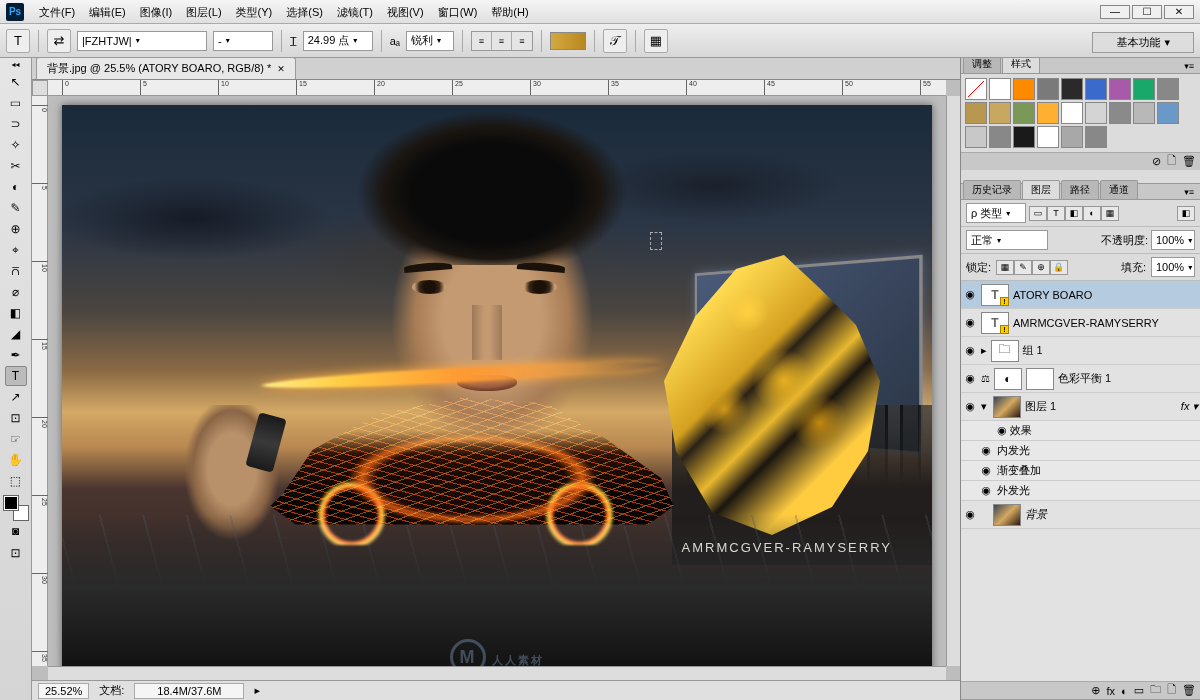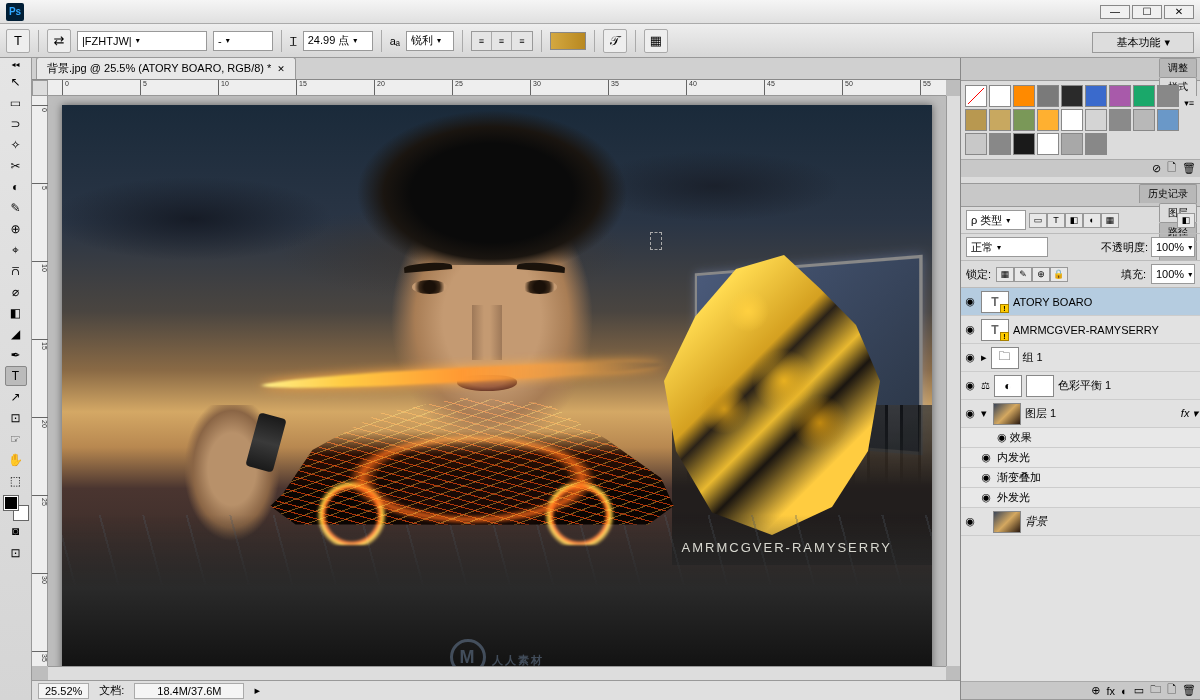--- a/index.html
+++ b/index.html
@@ -89,21 +89,21 @@
 .txt-atory { position:absolute; bottom:15px; right:40px; color:#c89a38; font-size:11px; letter-spacing:3px;}
 .watermark { position:absolute; bottom:20px; left:50%; transform:translateX(-50%); color:rgba(150,180,220,0.35); font-size:28px; font-weight:bold; letter-spacing:2px;text-align:center;}
 .wm-circle { display:inline-flex; width:36px; height:36px; border:3px solid rgba(150,180,220,0.35); border-radius:50%; align-items:center; justify-content:center; margin-right:6px; font-size:18px; vertical-align:middle;}
 .cursor-i { position:absolute; top:152px; left:618px; width:12px; height:18px; border:1px dashed #aaa; pointer-events:none;}
 .sb-h { position:absolute; bottom:0; left:16px; right:14px; height:14px; background:#ddd; border-top:1px solid #999; display:flex; align-items:center;}
 .sb-v { position:absolute; top:16px; right:0; width:14px; bottom:14px; background:#ddd; border-left:1px solid #999;}
 .status { height:20px; background:#e0e0e0; border-top:1px solid #999; display:flex; align-items:center; padding:0 6px; font-size:10px; gap:10px;text-align:center;}
 .status .box { border:1px solid #aaa; background:#f5f5f5; padding:1px 6px;}
 .panels { width:240px; background:#d5d5d5; display:flex; flex-direction:column; border-left:1px solid #888;}
 .panel { border-bottom:1px solid #999; background:#dcdcdc; display:flex; flex-direction:column;}
-.panel-tabs { height:23px; background:#c8c8c8; display:flex; align-items:flex-end; padding:0 2px; border-bottom:1px solid #999;flex-direction:column;}
+.panel-tabs { height:16px; background:#c8c8c8; display:flex; align-items:flex-end; padding:0 2px; border-bottom:1px solid #999;}
 .ptab { padding:2px 8px; font-size:10px; background:#b8b8b8; border:1px solid #999; border-bottom:none; margin-right:1px; border-radius:2px 2px 0 0; cursor:pointer;}
 .ptab.act { background:#dcdcdc;}
 .swatch-grid { padding:4px; display:grid; grid-template-columns:repeat(9,22px); gap:2px;}
 .swatch { width:22px; height:22px; border:1px solid #888; cursor:pointer;}
 .panel-btm { height:18px; background:#c8c8c8; border-top:1px solid #aaa; display:flex; justify-content:flex-end; align-items:center; padding:0 4px; gap:6px; font-size:10px;}
 .layer-opts { padding:3px 5px; display:flex; align-items:center; gap:3px; font-size:10px; border-bottom:1px solid #bbb;}
 .layer-list { flex:1; overflow:auto; background:#e2e2e2;}
 .layer { display:flex; align-items:center; height:28px; border-bottom:1px solid #ccc; padding:0 2px; gap:4px; font-size:10px; cursor:pointer;}
 .layer.sel { background:#b5cce0;}
 .layer.sub { padding-left:18px; height:20px; background:#e8e8e8;}
@@ -120,20 +120,21 @@
 .color-sw { width:36px; height:18px; background:linear-gradient(90deg,#d4a840,#b88820); border:1px solid #888;}
 .filter-row { padding:3px 5px; display:flex; align-items:center; gap:3px; font-size:10px; border-bottom:1px solid #bbb;}
 .lock-row { padding:3px 5px; display:flex; align-items:center; gap:5px; font-size:10px; border-bottom:1px solid #bbb;}
 .btn-sm { width:18px; height:15px; border:1px solid #999; background:#e8e8e8; display:inline-flex; align-items:center; justify-content:center; font-size:9px;}
 </style>
 </head>
 <body>
 
 <div class="titlebar">
   <span class="ps-logo">Ps</span>
+  <span id="menu-slot"><span class="menu-item">文件(F)</span><span class="menu-item">编辑(E)</span><span class="menu-item">图像(I)</span><span class="menu-item">图层(L)</span><span class="menu-item">类型(Y)</span><span class="menu-item">选择(S)</span><span class="menu-item">滤镜(T)</span><span class="menu-item">视图(V)</span><span class="menu-item">窗口(W)</span><span class="menu-item">帮助(H)</span></span>
   <div class="win-ctrls">
     <div class="win-btn">—</div>
     <div class="win-btn">☐</div>
     <div class="win-btn">✕</div>
   </div>
 </div>
 
 <div class="optbar">
   <span class="tool-icn">T</span>
   <span class="sep"></span>

